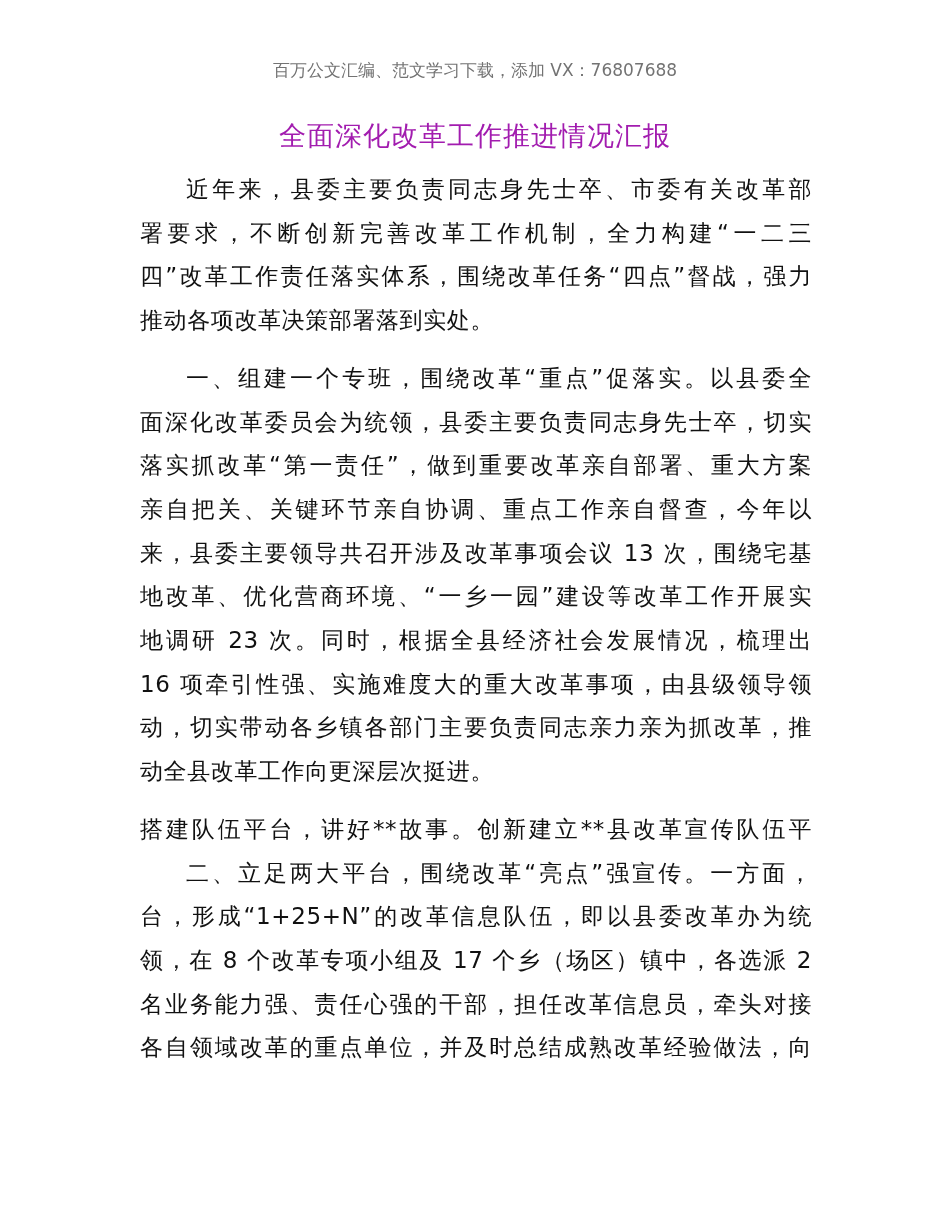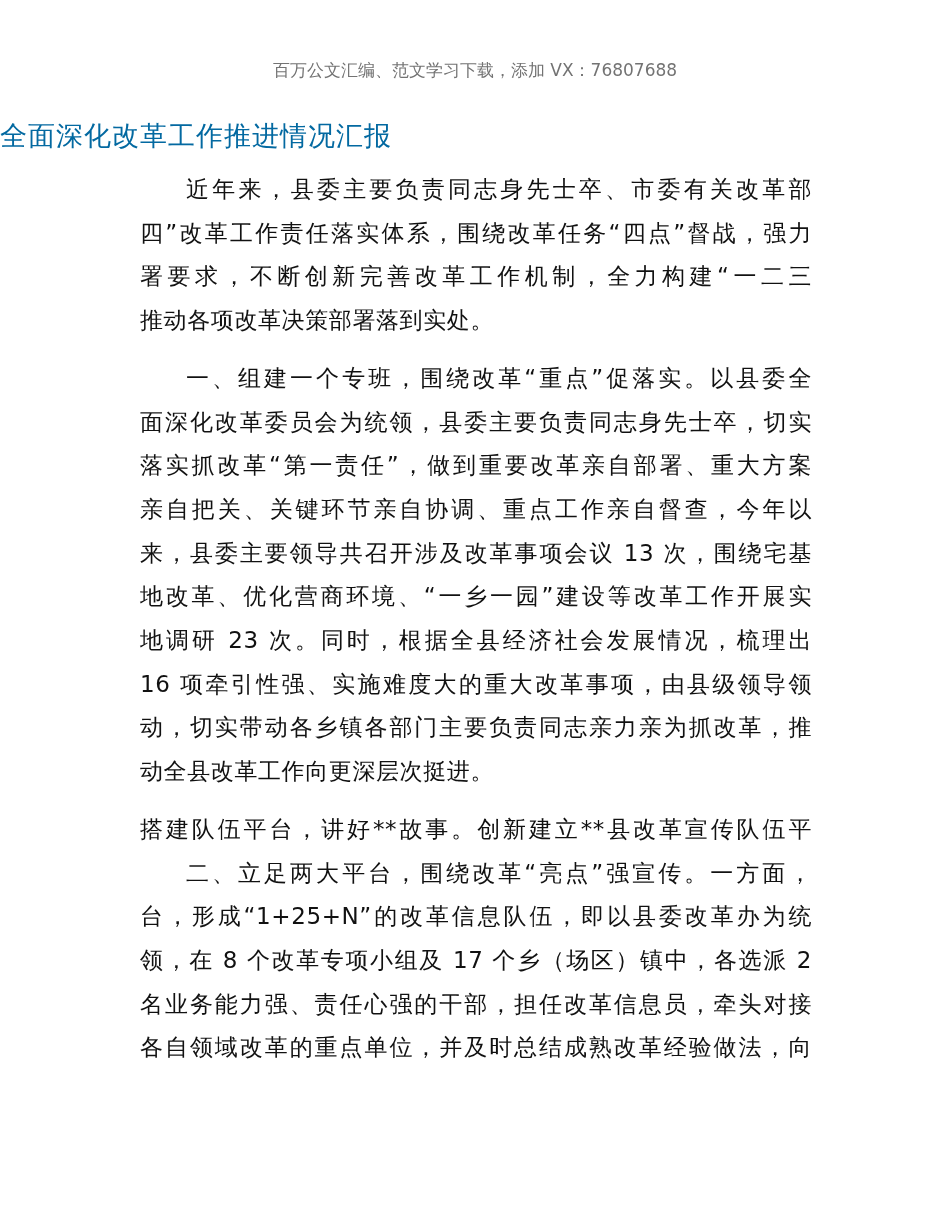--- a/index.html
+++ b/index.html
@@ -7,21 +7,21 @@
       width: 950px; height: 1230px; position: relative; overflow: hidden;
       font-family: "DejaVu Sans", sans-serif; color: #111111;
     }
     .watermark {
       position: absolute; top: 58px; left: 0; width: 950px;
       text-align: center; font-size: 17px; color: #737373; letter-spacing: 0px;
       line-height: 24px;
     }
     .title {
       position: absolute; top: 116px; left: 0; width: 950px;
-      text-align: left; font-size: 27px; line-height: 40px; color: #0369a1;
+      text-align: center; font-size: 27px; line-height: 40px; color: #a21caf;
       letter-spacing: 1px;
     }
     .body-text {
       position: absolute; left: 140px; width: 672px; top: 168px;
     }
     .para {
       margin: 0 0 14px 0;
       font-size: 23px; line-height: 43.7px;
       text-align: justify; text-justify: inter-character;
       text-indent: 46px; letter-spacing: 0.6px;
@@ -33,22 +33,22 @@
 </head>
 <body>
 
 <div class="watermark">百万公文汇编、范文学习下载，添加 VX：76807688</div>
 
 <div class="title">全面深化改革工作推进情况汇报</div>
 
 <div class="body-text">
   <div class="para" style="text-indent:0">
     <span class="line first">近年来，县委主要负责同志身先士卒、市委有关改革部</span>
+    <span class="line">署要求，不断创新完善改革工作机制，全力构建“一二三</span>
     <span class="line">四”改革工作责任落实体系，围绕改革任务“四点”督战，强力</span>
-    <span class="line">署要求，不断创新完善改革工作机制，全力构建“一二三</span>
     <span class="line last">推动各项改革决策部署落到实处。</span>
   </div>
   <div class="para" style="text-indent:0">
     <span class="line first">一、组建一个专班，围绕改革“重点”促落实。以县委全</span>
     <span class="line">面深化改革委员会为统领，县委主要负责同志身先士卒，切实</span>
     <span class="line">落实抓改革“第一责任”，做到重要改革亲自部署、重大方案</span>
     <span class="line">亲自把关、关键环节亲自协调、重点工作亲自督查，今年以</span>
     <span class="line">来，县委主要领导共召开涉及改革事项会议 13 次，围绕宅基</span>
     <span class="line">地改革、优化营商环境、“一乡一园”建设等改革工作开展实</span>
     <span class="line">地调研 23 次。同时，根据全县经济社会发展情况，梳理出</span>

